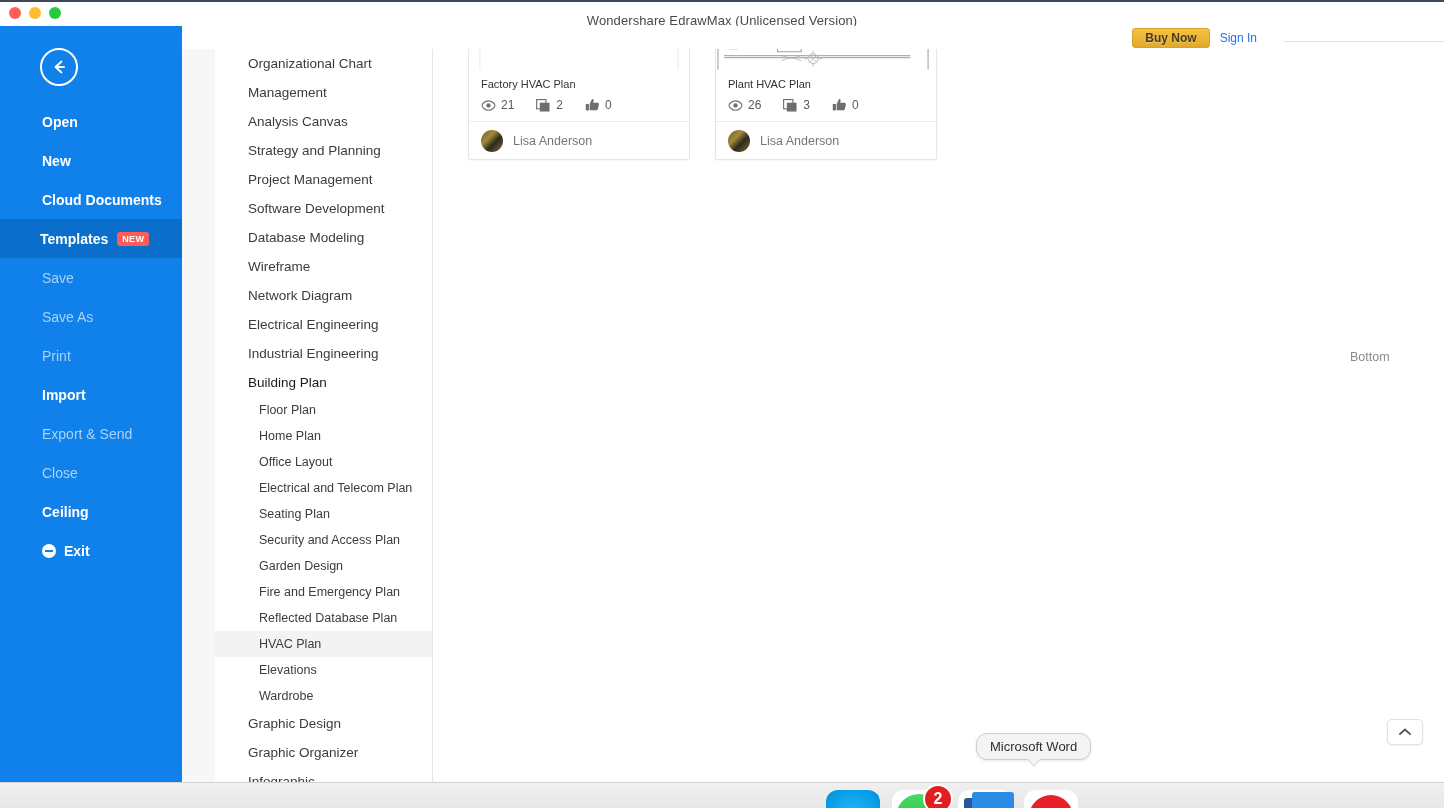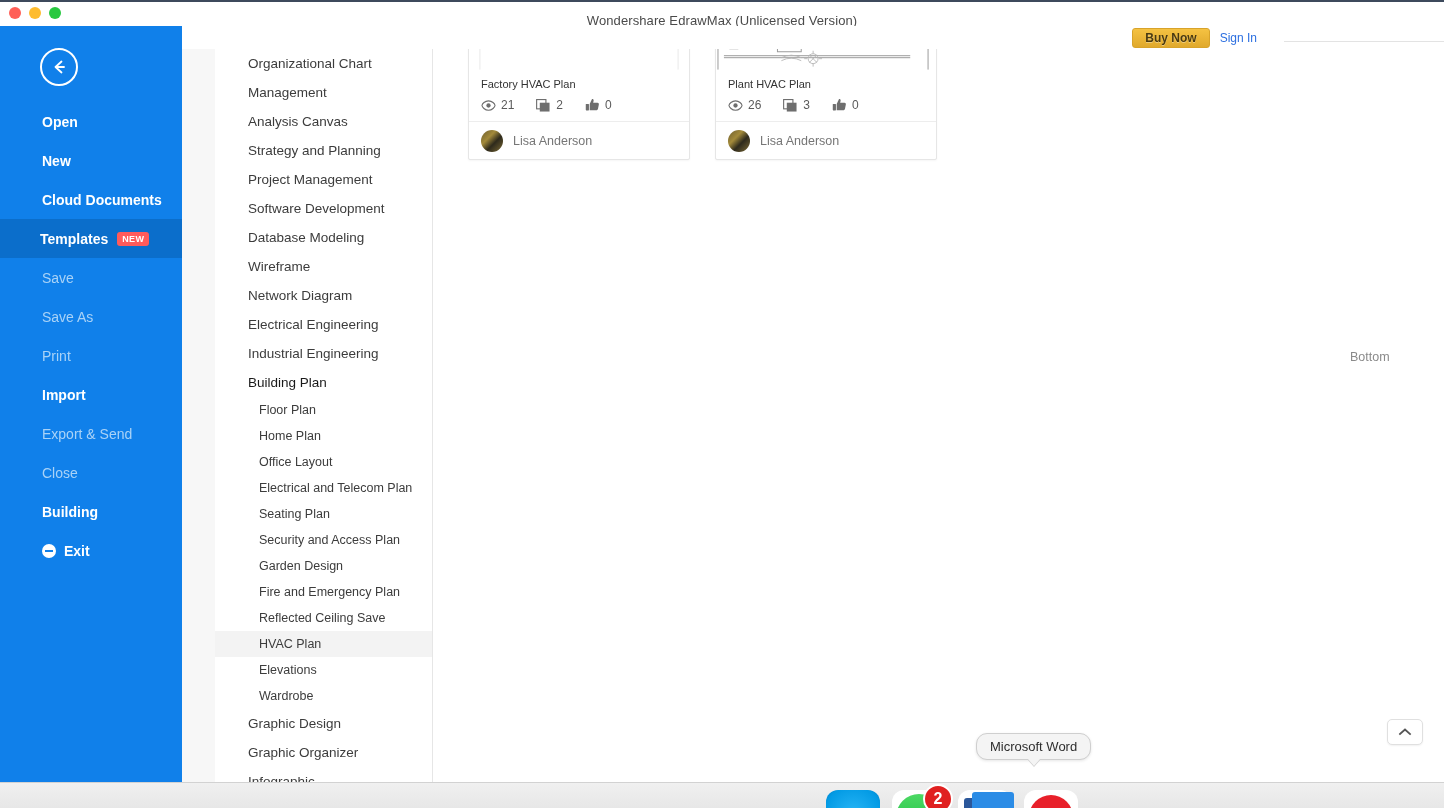--- a/index.html
+++ b/index.html
@@ -321,21 +321,21 @@
     <div class="rail-item">
       <span>Import</span>
     </div>
     <div class="rail-item dim">
       <span>Export &amp; Send</span>
     </div>
     <div class="rail-item dim">
       <span>Close</span>
     </div>
     <div class="rail-item">
-      <span>Building</span>
+      <span>Ceiling</span>
     </div>
     <div class="rail-item exit-row">
       <span class="minus-icon">
           <i></i>
         </span>
       <span>Exit</span>
     </div>
   </div>
 
   <div class="gutter"></div>
@@ -396,21 +396,21 @@
     <div class="sub">
         <span>Security and Access Plan</span>
       </div>
     <div class="sub">
         <span>Garden Design</span>
       </div>
     <div class="sub">
         <span>Fire and Emergency Plan</span>
       </div>
     <div class="sub">
-        <span>Reflected Ceiling Save</span>
+        <span>Reflected Database Plan</span>
       </div>
     <div class="sub selected">
         <span>HVAC Plan</span>
       </div>
     <div class="sub">
         <span>Elevations</span>
       </div>
     <div class="sub">
         <span>Wardrobe</span>
       </div>

